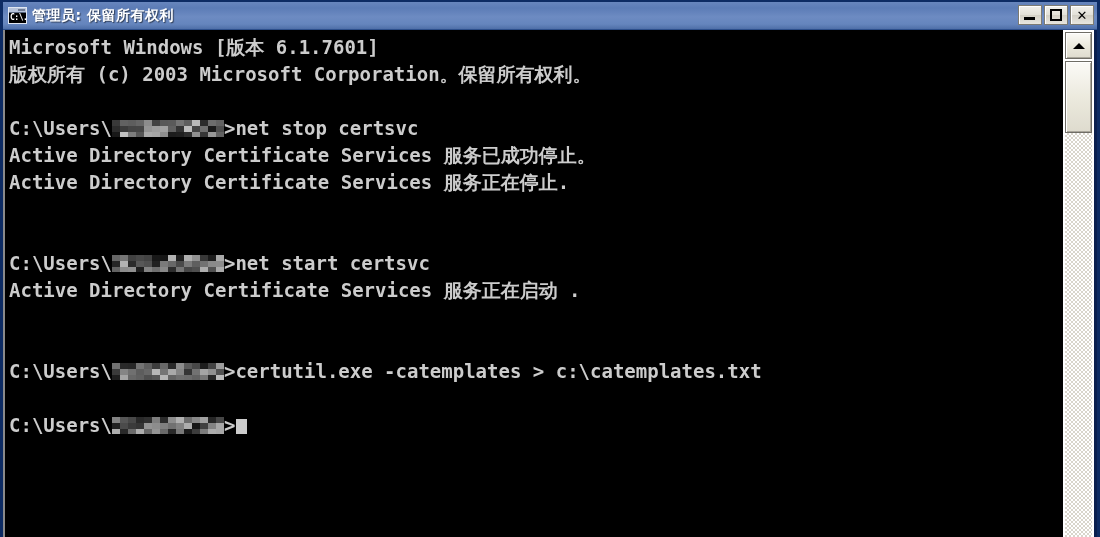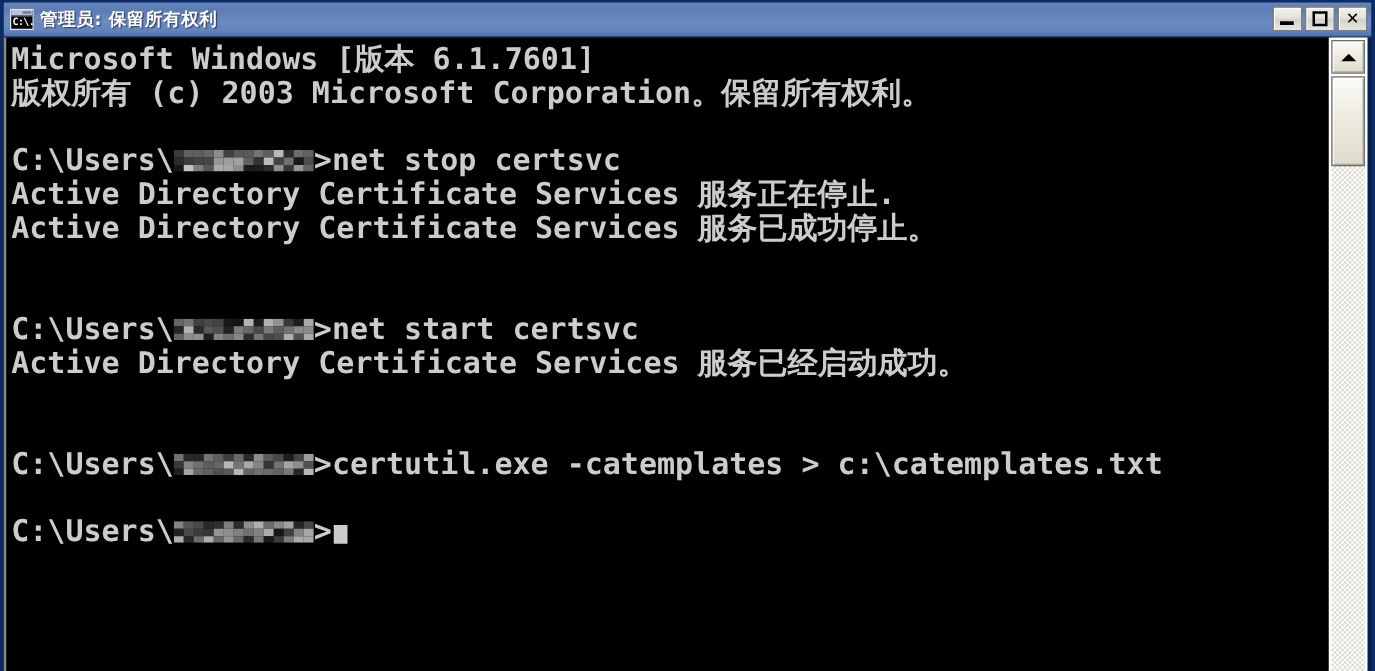--- a/index.html
+++ b/index.html
@@ -155,21 +155,21 @@
     left: 4px;
     top: 4px;
     right: 0;
   }
   .line {
     height: 27px;
     line-height: 27px;
     white-space: pre;
     color: #cccccc;
     font-family: "DejaVu Sans Mono", monospace;
-    font-size: 24px;
+    font-size: 19px;
     letter-spacing: 0px;
     font-weight: bold;
   }
   .line.blank { color: transparent; }
   .seg { display: inline; }
 
   
   .redacted {
     display: inline-block;
     vertical-align: middle;
@@ -276,26 +276,26 @@
       </div>
     </div>
   </div>
 
   <div class="console">
     <div class="lines" id="console-lines">
         <div class="line">Microsoft Windows [版本 6.1.7601]</div>
         <div class="line">版权所有 (c) 2003 Microsoft Corporation。保留所有权利。</div>
         <div class="line blank">&nbsp;</div>
         <div class="line"><span class="seg">C:\Users\</span><span class="redacted"><i style="background: rgb(57, 57, 57); left: 0px; top: 0px; width: 8px; height: 6px;"></i><i style="background: rgb(98, 98, 98); left: 8px; top: 0px; width: 8px; height: 6px;"></i><i style="background: rgb(94, 94, 94); left: 16px; top: 0px; width: 8px; height: 6px;"></i><i style="background: rgb(102, 102, 102); left: 24px; top: 0px; width: 8px; height: 6px;"></i><i style="background: rgb(140, 140, 140); left: 32px; top: 0px; width: 8px; height: 6px;"></i><i style="background: rgb(66, 66, 66); left: 40px; top: 0px; width: 8px; height: 6px;"></i><i style="background: rgb(88, 88, 88); left: 48px; top: 0px; width: 8px; height: 6px;"></i><i style="background: rgb(90, 90, 90); left: 56px; top: 0px; width: 8px; height: 6px;"></i><i style="background: rgb(116, 116, 116); left: 64px; top: 0px; width: 8px; height: 6px;"></i><i style="background: rgb(94, 94, 94); left: 72px; top: 0px; width: 8px; height: 6px;"></i><i style="background: rgb(184, 184, 184); left: 80px; top: 0px; width: 8px; height: 6px;"></i><i style="background: rgb(44, 44, 44); left: 88px; top: 0px; width: 8px; height: 6px;"></i><i style="background: rgb(109, 109, 109); left: 96px; top: 0px; width: 8px; height: 6px;"></i><i style="background: rgb(98, 98, 98); left: 104px; top: 0px; width: 8px; height: 6px;"></i><i style="background: rgb(44, 44, 44); left: 0px; top: 6px; width: 8px; height: 6px;"></i><i style="background: rgb(60, 60, 60); left: 8px; top: 6px; width: 8px; height: 6px;"></i><i style="background: rgb(69, 69, 69); left: 16px; top: 6px; width: 8px; height: 6px;"></i><i style="background: rgb(70, 70, 70); left: 24px; top: 6px; width: 8px; height: 6px;"></i><i style="background: rgb(149, 149, 149); left: 32px; top: 6px; width: 8px; height: 6px;"></i><i style="background: rgb(157, 157, 157); left: 40px; top: 6px; width: 8px; height: 6px;"></i><i style="background: rgb(162, 162, 162); left: 48px; top: 6px; width: 8px; height: 6px;"></i><i style="background: rgb(97, 97, 97); left: 56px; top: 6px; width: 8px; height: 6px;"></i><i style="background: rgb(51, 51, 51); left: 64px; top: 6px; width: 8px; height: 6px;"></i><i style="background: rgb(188, 188, 188); left: 72px; top: 6px; width: 8px; height: 6px;"></i><i style="background: rgb(67, 67, 67); left: 80px; top: 6px; width: 8px; height: 6px;"></i><i style="background: rgb(112, 112, 112); left: 88px; top: 6px; width: 8px; height: 6px;"></i><i style="background: rgb(26, 26, 26); left: 96px; top: 6px; width: 8px; height: 6px;"></i><i style="background: rgb(78, 78, 78); left: 104px; top: 6px; width: 8px; height: 6px;"></i><i style="background: rgb(24, 24, 24); left: 0px; top: 12px; width: 8px; height: 6px;"></i><i style="background: rgb(194, 194, 194); left: 8px; top: 12px; width: 8px; height: 6px;"></i><i style="background: rgb(125, 125, 125); left: 16px; top: 12px; width: 8px; height: 6px;"></i><i style="background: rgb(86, 86, 86); left: 24px; top: 12px; width: 8px; height: 6px;"></i><i style="background: rgb(170, 170, 170); left: 32px; top: 12px; width: 8px; height: 6px;"></i><i style="background: rgb(165, 165, 165); left: 40px; top: 12px; width: 8px; height: 6px;"></i><i style="background: rgb(142, 142, 142); left: 48px; top: 12px; width: 8px; height: 6px;"></i><i style="background: rgb(29, 29, 29); left: 56px; top: 12px; width: 8px; height: 6px;"></i><i style="background: rgb(31, 31, 31); left: 64px; top: 12px; width: 8px; height: 6px;"></i><i style="background: rgb(44, 44, 44); left: 72px; top: 12px; width: 8px; height: 6px;"></i><i style="background: rgb(143, 143, 143); left: 80px; top: 12px; width: 8px; height: 6px;"></i><i style="background: rgb(55, 55, 55); left: 88px; top: 12px; width: 8px; height: 6px;"></i><i style="background: rgb(151, 151, 151); left: 96px; top: 12px; width: 8px; height: 6px;"></i><i style="background: rgb(97, 97, 97); left: 104px; top: 12px; width: 8px; height: 6px;"></i></span><span class="seg">&gt;</span><span class="seg">net stop certsvc</span></div>
+        <div class="line">Active Directory Certificate Services 服务已成功停止。</div>
         <div class="line">Active Directory Certificate Services 服务正在停止.</div>
-        <div class="line">Active Directory Certificate Services 服务已成功停止。</div>
         <div class="line blank">&nbsp;</div>
         <div class="line blank">&nbsp;</div>
         <div class="line"><span class="seg">C:\Users\</span><span class="redacted"><i style="background: rgb(102, 102, 102); left: 0px; top: 0px; width: 8px; height: 6px;"></i><i style="background: rgb(117, 117, 117); left: 8px; top: 0px; width: 8px; height: 6px;"></i><i style="background: rgb(65, 65, 65); left: 16px; top: 0px; width: 8px; height: 6px;"></i><i style="background: rgb(73, 73, 73); left: 24px; top: 0px; width: 8px; height: 6px;"></i><i style="background: rgb(67, 67, 67); left: 32px; top: 0px; width: 8px; height: 6px;"></i><i style="background: rgb(24, 24, 24); left: 40px; top: 0px; width: 8px; height: 6px;"></i><i style="background: rgb(21, 21, 21); left: 48px; top: 0px; width: 8px; height: 6px;"></i><i style="background: rgb(178, 178, 178); left: 56px; top: 0px; width: 8px; height: 6px;"></i><i style="background: rgb(30, 30, 30); left: 64px; top: 0px; width: 8px; height: 6px;"></i><i style="background: rgb(175, 175, 175); left: 72px; top: 0px; width: 8px; height: 6px;"></i><i style="background: rgb(146, 146, 146); left: 80px; top: 0px; width: 8px; height: 6px;"></i><i style="background: rgb(56, 56, 56); left: 88px; top: 0px; width: 8px; height: 6px;"></i><i style="background: rgb(28, 28, 28); left: 96px; top: 0px; width: 8px; height: 6px;"></i><i style="background: rgb(168, 168, 168); left: 104px; top: 0px; width: 8px; height: 6px;"></i><i style="background: rgb(37, 37, 37); left: 0px; top: 6px; width: 8px; height: 6px;"></i><i style="background: rgb(179, 179, 179); left: 8px; top: 6px; width: 8px; height: 6px;"></i><i style="background: rgb(43, 43, 43); left: 16px; top: 6px; width: 8px; height: 6px;"></i><i style="background: rgb(88, 88, 88); left: 24px; top: 6px; width: 8px; height: 6px;"></i><i style="background: rgb(80, 80, 80); left: 32px; top: 6px; width: 8px; height: 6px;"></i><i style="background: rgb(33, 33, 33); left: 40px; top: 6px; width: 8px; height: 6px;"></i><i style="background: rgb(122, 122, 122); left: 48px; top: 6px; width: 8px; height: 6px;"></i><i style="background: rgb(104, 104, 104); left: 56px; top: 6px; width: 8px; height: 6px;"></i><i style="background: rgb(74, 74, 74); left: 64px; top: 6px; width: 8px; height: 6px;"></i><i style="background: rgb(123, 123, 123); left: 72px; top: 6px; width: 8px; height: 6px;"></i><i style="background: rgb(95, 95, 95); left: 80px; top: 6px; width: 8px; height: 6px;"></i><i style="background: rgb(114, 114, 114); left: 88px; top: 6px; width: 8px; height: 6px;"></i><i style="background: rgb(138, 138, 138); left: 96px; top: 6px; width: 8px; height: 6px;"></i><i style="background: rgb(140, 140, 140); left: 104px; top: 6px; width: 8px; height: 6px;"></i><i style="background: rgb(99, 99, 99); left: 0px; top: 12px; width: 8px; height: 6px;"></i><i style="background: rgb(140, 140, 140); left: 8px; top: 12px; width: 8px; height: 6px;"></i><i style="background: rgb(144, 144, 144); left: 16px; top: 12px; width: 8px; height: 6px;"></i><i style="background: rgb(30, 30, 30); left: 24px; top: 12px; width: 8px; height: 6px;"></i><i style="background: rgb(132, 132, 132); left: 32px; top: 12px; width: 8px; height: 6px;"></i><i style="background: rgb(111, 111, 111); left: 40px; top: 12px; width: 8px; height: 6px;"></i><i style="background: rgb(136, 136, 136); left: 48px; top: 12px; width: 8px; height: 6px;"></i><i style="background: rgb(45, 45, 45); left: 56px; top: 12px; width: 8px; height: 6px;"></i><i style="background: rgb(117, 117, 117); left: 64px; top: 12px; width: 8px; height: 6px;"></i><i style="background: rgb(71, 71, 71); left: 72px; top: 12px; width: 8px; height: 6px;"></i><i style="background: rgb(79, 79, 79); left: 80px; top: 12px; width: 8px; height: 6px;"></i><i style="background: rgb(173, 173, 173); left: 88px; top: 12px; width: 8px; height: 6px;"></i><i style="background: rgb(81, 81, 81); left: 96px; top: 12px; width: 8px; height: 6px;"></i><i style="background: rgb(170, 170, 170); left: 104px; top: 12px; width: 8px; height: 6px;"></i></span><span class="seg">&gt;</span><span class="seg">net start certsvc</span></div>
-        <div class="line">Active Directory Certificate Services 服务已经启动成功。</div>
+        <div class="line">Active Directory Certificate Services 服务正在启动 .</div>
         <div class="line blank">&nbsp;</div>
         <div class="line blank">&nbsp;</div>
         <div class="line"><span class="seg">C:\Users\</span><span class="redacted"><i style="background: rgb(113, 113, 113); left: 0px; top: 0px; width: 8px; height: 6px;"></i><i style="background: rgb(41, 41, 41); left: 8px; top: 0px; width: 8px; height: 6px;"></i><i style="background: rgb(39, 39, 39); left: 16px; top: 0px; width: 8px; height: 6px;"></i><i style="background: rgb(115, 115, 115); left: 24px; top: 0px; width: 8px; height: 6px;"></i><i style="background: rgb(94, 94, 94); left: 32px; top: 0px; width: 8px; height: 6px;"></i><i style="background: rgb(61, 61, 61); left: 40px; top: 0px; width: 8px; height: 6px;"></i><i style="background: rgb(104, 104, 104); left: 48px; top: 0px; width: 8px; height: 6px;"></i><i style="background: rgb(41, 41, 41); left: 56px; top: 0px; width: 8px; height: 6px;"></i><i style="background: rgb(140, 140, 140); left: 64px; top: 0px; width: 8px; height: 6px;"></i><i style="background: rgb(90, 90, 90); left: 72px; top: 0px; width: 8px; height: 6px;"></i><i style="background: rgb(72, 72, 72); left: 80px; top: 0px; width: 8px; height: 6px;"></i><i style="background: rgb(29, 29, 29); left: 88px; top: 0px; width: 8px; height: 6px;"></i><i style="background: rgb(68, 68, 68); left: 96px; top: 0px; width: 8px; height: 6px;"></i><i style="background: rgb(156, 156, 156); left: 104px; top: 0px; width: 8px; height: 6px;"></i><i style="background: rgb(58, 58, 58); left: 0px; top: 6px; width: 8px; height: 6px;"></i><i style="background: rgb(133, 133, 133); left: 8px; top: 6px; width: 8px; height: 6px;"></i><i style="background: rgb(112, 112, 112); left: 16px; top: 6px; width: 8px; height: 6px;"></i><i style="background: rgb(93, 93, 93); left: 24px; top: 6px; width: 8px; height: 6px;"></i><i style="background: rgb(103, 103, 103); left: 32px; top: 6px; width: 8px; height: 6px;"></i><i style="background: rgb(183, 183, 183); left: 40px; top: 6px; width: 8px; height: 6px;"></i><i style="background: rgb(117, 117, 117); left: 48px; top: 6px; width: 8px; height: 6px;"></i><i style="background: rgb(169, 169, 169); left: 56px; top: 6px; width: 8px; height: 6px;"></i><i style="background: rgb(133, 133, 133); left: 64px; top: 6px; width: 8px; height: 6px;"></i><i style="background: rgb(53, 53, 53); left: 72px; top: 6px; width: 8px; height: 6px;"></i><i style="background: rgb(114, 114, 114); left: 80px; top: 6px; width: 8px; height: 6px;"></i><i style="background: rgb(165, 165, 165); left: 88px; top: 6px; width: 8px; height: 6px;"></i><i style="background: rgb(143, 143, 143); left: 96px; top: 6px; width: 8px; height: 6px;"></i><i style="background: rgb(81, 81, 81); left: 104px; top: 6px; width: 8px; height: 6px;"></i><i style="background: rgb(30, 30, 30); left: 0px; top: 12px; width: 8px; height: 6px;"></i><i style="background: rgb(165, 165, 165); left: 8px; top: 12px; width: 8px; height: 6px;"></i><i style="background: rgb(103, 103, 103); left: 16px; top: 12px; width: 8px; height: 6px;"></i><i style="background: rgb(96, 96, 96); left: 24px; top: 12px; width: 8px; height: 6px;"></i><i style="background: rgb(79, 79, 79); left: 32px; top: 12px; width: 8px; height: 6px;"></i><i style="background: rgb(87, 87, 87); left: 40px; top: 12px; width: 8px; height: 6px;"></i><i style="background: rgb(182, 182, 182); left: 48px; top: 12px; width: 8px; height: 6px;"></i><i style="background: rgb(100, 100, 100); left: 56px; top: 12px; width: 8px; height: 6px;"></i><i style="background: rgb(111, 111, 111); left: 64px; top: 12px; width: 8px; height: 6px;"></i><i style="background: rgb(107, 107, 107); left: 72px; top: 12px; width: 8px; height: 6px;"></i><i style="background: rgb(98, 98, 98); left: 80px; top: 12px; width: 8px; height: 6px;"></i><i style="background: rgb(120, 120, 120); left: 88px; top: 12px; width: 8px; height: 6px;"></i><i style="background: rgb(38, 38, 38); left: 96px; top: 12px; width: 8px; height: 6px;"></i><i style="background: rgb(185, 185, 185); left: 104px; top: 12px; width: 8px; height: 6px;"></i></span><span class="seg">&gt;</span><span class="seg">certutil.exe -catemplates &gt; c:\catemplates.txt</span></div>
         <div class="line blank">&nbsp;</div>
         <div class="line"><span class="seg">C:\Users\</span><span class="redacted"><i style="background: rgb(131, 131, 131); left: 0px; top: 0px; width: 8px; height: 6px;"></i><i style="background: rgb(86, 86, 86); left: 8px; top: 0px; width: 8px; height: 6px;"></i><i style="background: rgb(72, 72, 72); left: 16px; top: 0px; width: 8px; height: 6px;"></i><i style="background: rgb(41, 41, 41); left: 24px; top: 0px; width: 8px; height: 6px;"></i><i style="background: rgb(47, 47, 47); left: 32px; top: 0px; width: 8px; height: 6px;"></i><i style="background: rgb(126, 126, 126); left: 40px; top: 0px; width: 8px; height: 6px;"></i><i style="background: rgb(44, 44, 44); left: 48px; top: 0px; width: 8px; height: 6px;"></i><i style="background: rgb(141, 141, 141); left: 56px; top: 0px; width: 8px; height: 6px;"></i><i style="background: rgb(176, 176, 176); left: 64px; top: 0px; width: 8px; height: 6px;"></i><i style="background: rgb(109, 109, 109); left: 72px; top: 0px; width: 8px; height: 6px;"></i><i style="background: rgb(136, 136, 136); left: 80px; top: 0px; width: 8px; height: 6px;"></i><i style="background: rgb(161, 161, 161); left: 88px; top: 0px; width: 8px; height: 6px;"></i><i style="background: rgb(38, 38, 38); left: 96px; top: 0px; width: 8px; height: 6px;"></i><i style="background: rgb(70, 70, 70); left: 104px; top: 0px; width: 8px; height: 6px;"></i><i style="background: rgb(33, 33, 33); left: 0px; top: 6px; width: 8px; height: 6px;"></i><i style="background: rgb(75, 75, 75); left: 8px; top: 6px; width: 8px; height: 6px;"></i><i style="background: rgb(59, 59, 59); left: 16px; top: 6px; width: 8px; height: 6px;"></i><i style="background: rgb(53, 53, 53); left: 24px; top: 6px; width: 8px; height: 6px;"></i><i style="background: rgb(147, 147, 147); left: 32px; top: 6px; width: 8px; height: 6px;"></i><i style="background: rgb(141, 141, 141); left: 40px; top: 6px; width: 8px; height: 6px;"></i><i style="background: rgb(128, 128, 128); left: 48px; top: 6px; width: 8px; height: 6px;"></i><i style="background: rgb(113, 113, 113); left: 56px; top: 6px; width: 8px; height: 6px;"></i><i style="background: rgb(130, 130, 130); left: 64px; top: 6px; width: 8px; height: 6px;"></i><i style="background: rgb(173, 173, 173); left: 72px; top: 6px; width: 8px; height: 6px;"></i><i style="background: rgb(23, 23, 23); left: 80px; top: 6px; width: 8px; height: 6px;"></i><i style="background: rgb(64, 64, 64); left: 88px; top: 6px; width: 8px; height: 6px;"></i><i style="background: rgb(131, 131, 131); left: 96px; top: 6px; width: 8px; height: 6px;"></i><i style="background: rgb(167, 167, 167); left: 104px; top: 6px; width: 8px; height: 6px;"></i><i style="background: rgb(173, 173, 173); left: 0px; top: 12px; width: 8px; height: 6px;"></i><i style="background: rgb(41, 41, 41); left: 8px; top: 12px; width: 8px; height: 6px;"></i><i style="background: rgb(107, 107, 107); left: 16px; top: 12px; width: 8px; height: 6px;"></i><i style="background: rgb(173, 173, 173); left: 24px; top: 12px; width: 8px; height: 6px;"></i><i style="background: rgb(103, 103, 103); left: 32px; top: 12px; width: 8px; height: 6px;"></i><i style="background: rgb(148, 148, 148); left: 40px; top: 12px; width: 8px; height: 6px;"></i><i style="background: rgb(105, 105, 105); left: 48px; top: 12px; width: 8px; height: 6px;"></i><i style="background: rgb(41, 41, 41); left: 56px; top: 12px; width: 8px; height: 6px;"></i><i style="background: rgb(120, 120, 120); left: 64px; top: 12px; width: 8px; height: 6px;"></i><i style="background: rgb(26, 26, 26); left: 72px; top: 12px; width: 8px; height: 6px;"></i><i style="background: rgb(60, 60, 60); left: 80px; top: 12px; width: 8px; height: 6px;"></i><i style="background: rgb(124, 124, 124); left: 88px; top: 12px; width: 8px; height: 6px;"></i><i style="background: rgb(172, 172, 172); left: 96px; top: 12px; width: 8px; height: 6px;"></i><i style="background: rgb(167, 167, 167); left: 104px; top: 12px; width: 8px; height: 6px;"></i></span><span class="seg">&gt;</span><span class="cursor"></span></div>
       </div>
   </div>
 
   <div class="scrollbar">
     <div class="sb-btn-up">

